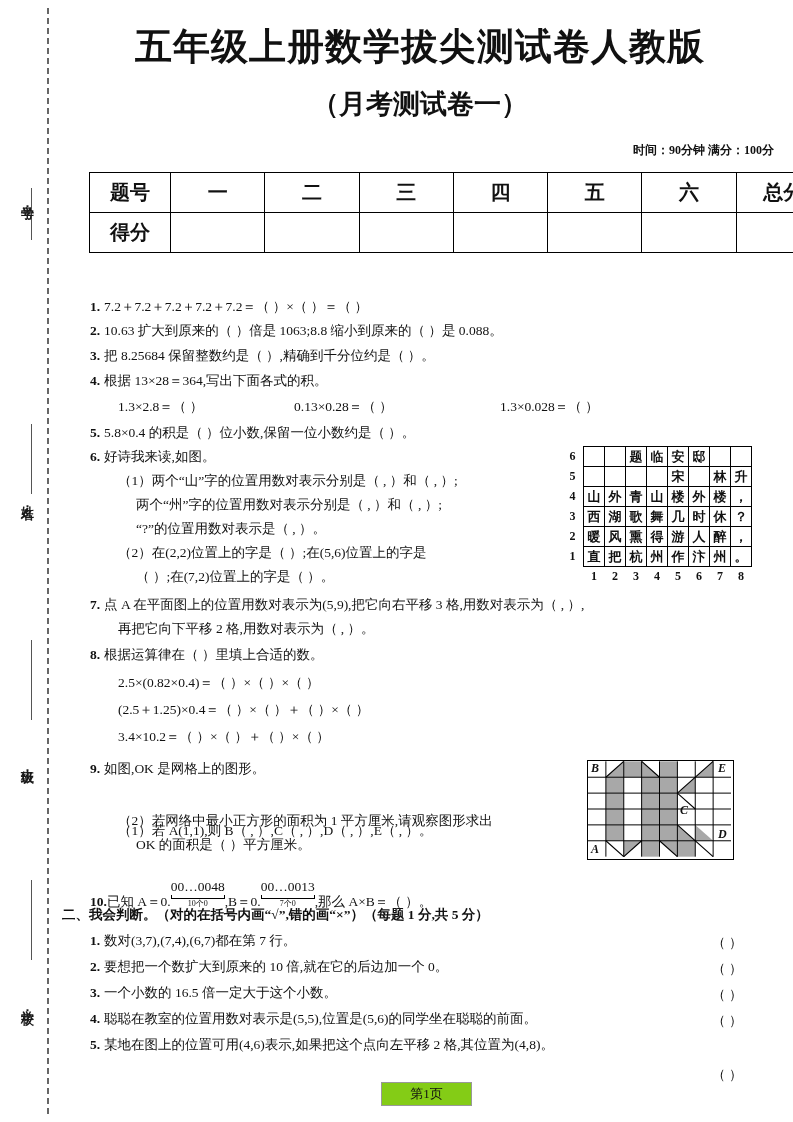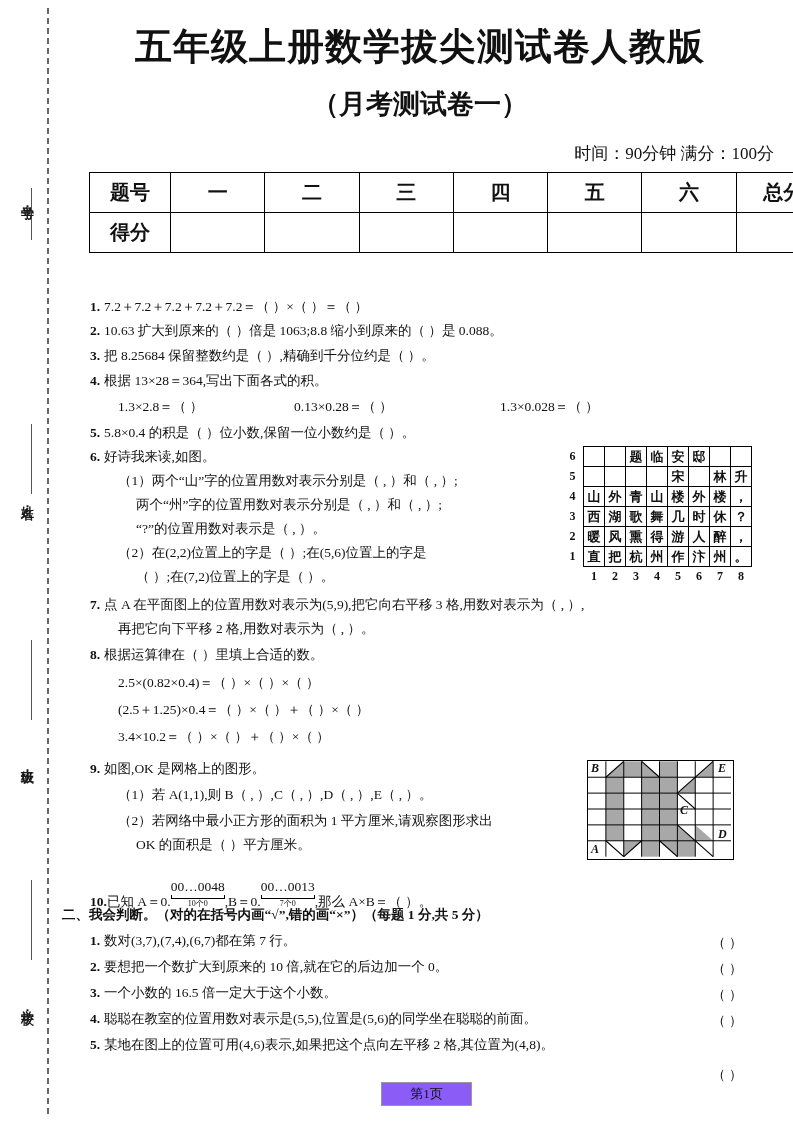--- a/index.html
+++ b/index.html
@@ -60,22 +60,22 @@
     font-family: "Liberation Serif", "DejaVu Serif", serif;
   }
   .title-sub {
     position: absolute; left: 0; top: 86px; width: 720px;
     text-align: center;
     font-size: 27px;
     font-weight: bold;
   }
   .exam-meta {
     position: absolute; right: 19px; top: 142px;
-    font-size: 17px;
-    font-weight: normal;
+    font-size: 12px;
+    font-weight: bold;
   }
 
   
   table.score-table {
     position: absolute;
     left: 29px; top: 172px;
     width: 742px;
     border-collapse: collapse;
     table-layout: fixed;
   }
@@ -189,21 +189,21 @@
   #footer {
     position: absolute;
     left: 0; bottom: 16px; width: 733px;
     text-align: center;
     font-size: 13px;
   }
   #footer .pagebox {
     display: inline-block;
     border: 1px solid #999;
     padding: 2px 28px;
-    background: #8b5cf6;
+    background: #84cc16;
   }
 </style>
 </head>
 <body>
 
 <div id="margin-strip">
   <div class="dashed-line"></div>
 
   <div class="margin-rule" style="top:188px;height:52px;"></div>
   <div class="margin-label" style="top:196px;">学号：</div>
@@ -281,21 +281,21 @@
   <span class="q" style="left:58px; top:622px;">再把它向下平移 2 格,用数对表示为（  ,  ）。</span>
 
   <span class="q num" style="left:30px; top:648px;">8.</span>
   <span class="q" style="left:44px; top:648px;">根据运算律在（    ）里填上合适的数。</span>
   <span class="q" style="left:58px; top:676px;">2.5×(0.82×0.4)＝（    ）×（    ）×（    ）</span>
   <span class="q" style="left:58px; top:703px;">(2.5＋1.25)×0.4＝（    ）×（    ）＋（    ）×（    ）</span>
   <span class="q" style="left:58px; top:730px;">3.4×10.2＝（    ）×（    ）＋（    ）×（    ）</span>
 
   <span class="q num" style="left:30px; top:762px;">9.</span>
   <span class="q" style="left:44px; top:762px;">如图,OK 是网格上的图形。</span>
-  <span class="q" style="left:58px; top:788px;text-align:right;">（1）若 A(1,1),则 B（  ,  ）,C（  ,  ）,D（  ,  ）,E（  ,  ）。</span>
+  <span class="q" style="left:58px; top:824px;text-align:right;">（1）若 A(1,1),则 B（  ,  ）,C（  ,  ）,D（  ,  ）,E（  ,  ）。</span>
   <span class="q" style="left:58px; top:814px;">（2）若网络中最小正方形的面积为 1 平方厘米,请观察图形求出</span>
   <span class="q" style="left:76px; top:838px;">OK 的面积是（    ）平方厘米。</span>
 
   <div class="q" style="left:30px; top:868px;">
     <span class="num">10.</span><span>已知 A＝0.</span><span class="ub"><span>00…0048</span><span class="ub-line"></span><span class="ub-cap">10个0</span></span><span>,B＝0.</span><span class="ub"><span>00…0013</span><span class="ub-line"></span><span class="ub-cap">7个0</span></span><span>,那么 A×B＝（          ）。</span>
   </div>
 
   <div id="poem-fig">
     <table>
       <tbody>

